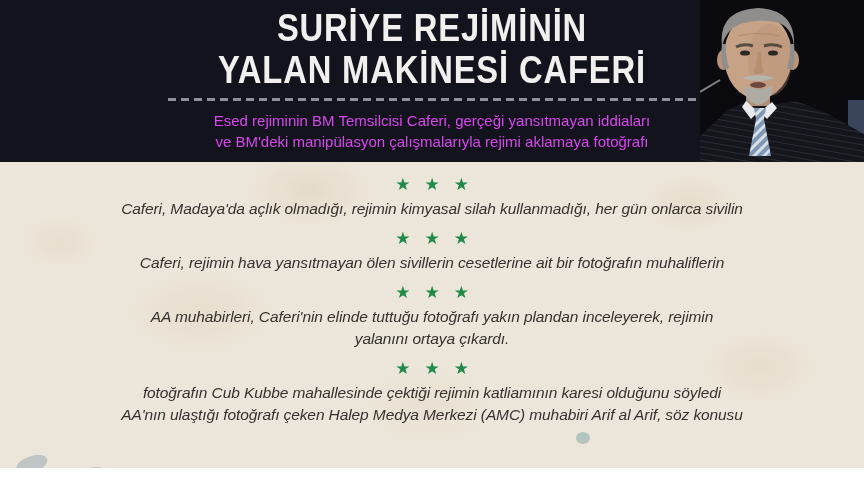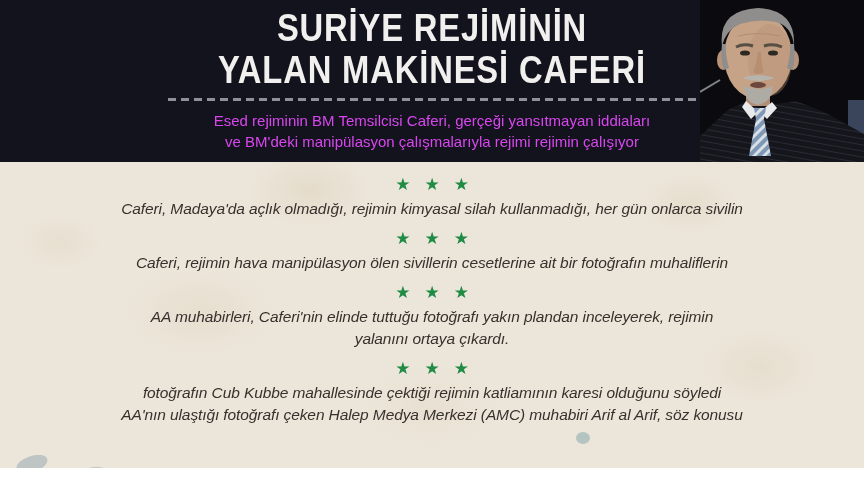--- a/index.html
+++ b/index.html
@@ -109,21 +109,21 @@
 
   <div class="header">
     <div class="header-inner">
       <div class="title">
         <span class="title-line">SURİYE REJİMİNİN</span>
         <span class="title-line">YALAN MAKİNESİ CAFERİ</span>
       </div>
       <div class="dash-divider"></div>
       <div class="subtitle">
         <span class="subtitle-line">Esed rejiminin BM Temsilcisi Caferi, gerçeği yansıtmayan iddiaları</span>
-        <span class="subtitle-line">ve BM'deki manipülasyon çalışmalarıyla rejimi rejimin çalışıyor</span>
+        <span class="subtitle-line">ve BM'deki manipülasyon çalışmalarıyla rejimi aklamaya fotoğrafı</span>
       </div>
     </div>
 
     <svg class="photo" viewBox="0 0 164 162" aria-hidden="true">
       <defs>
         <pattern id="tieStripes" width="7" height="7" patternUnits="userSpaceOnUse" patternTransform="rotate(45)">
           <rect width="7" height="7" fill="#7e97b4"></rect>
           <rect width="3" height="7" fill="#d9dfe6"></rect>
         </pattern>
         <pattern id="pinstripe" width="6" height="6" patternUnits="userSpaceOnUse" patternTransform="rotate(100)">
@@ -186,21 +186,21 @@
       </div>
     </div>
 
     <div class="section">
       <div class="stars">
         <span>★</span>
         <span>★</span>
         <span>★</span>
       </div>
       <div class="para">
-        <span class="para-line">Caferi, rejimin hava manipülasyon ölen sivillerin cesetlerine ait bir fotoğrafın muhaliflerin</span>
+        <span class="para-line">Caferi, rejimin hava yansıtmayan ölen sivillerin cesetlerine ait bir fotoğrafın muhaliflerin</span>
       </div>
     </div>
 
     <div class="section">
       <div class="stars">
         <span>★</span>
         <span>★</span>
         <span>★</span>
       </div>
       <div class="para">

